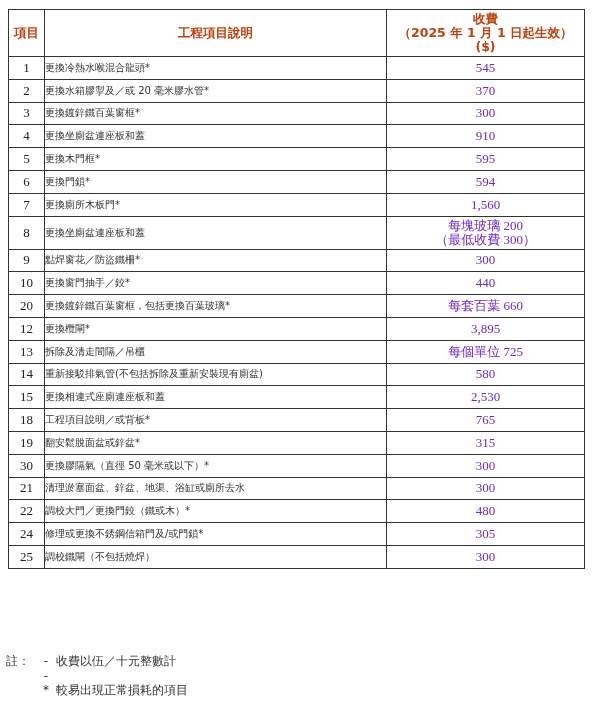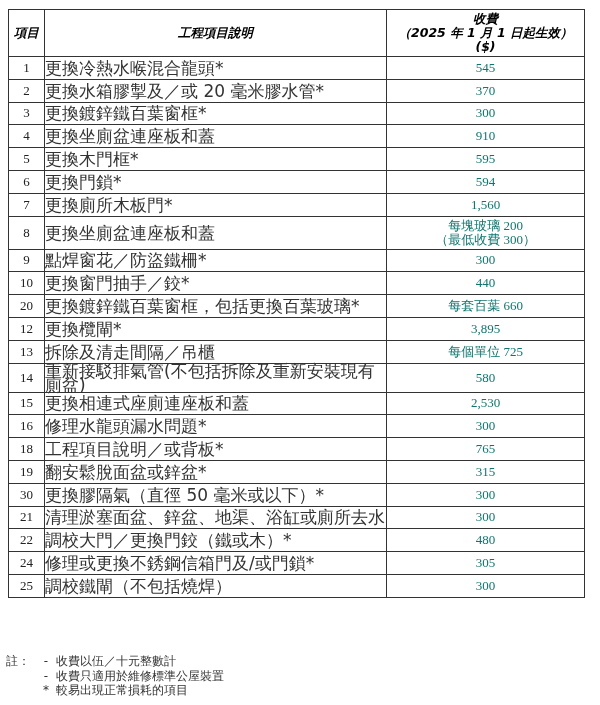--- a/index.html
+++ b/index.html
@@ -26,46 +26,45 @@
   }
   table.fees th, table.fees td {
     border: 1.2px solid #333;
     padding: 0;
     vertical-align: middle;
   }
   table.fees th {
     font-family: "DejaVu Sans", "Liberation Sans", sans-serif;
     font-weight: bold;
     font-size: 12.5px;
-    color: #000000;
+    color: #c2410c;
     height: 46px;
     line-height: 14px;
-    font-style: italic;
   }
   col.c-no { width: 36px; }
   col.c-desc { width: 342px; }
   col.c-fee { width: 198px; }
   td.no {
     text-align: center;
     font-family: "Liberation Serif", "DejaVu Serif", serif;
     font-size: 13px;
   }
   td.desc {
     padding-left: 10px;
     font-family: "DejaVu Sans", "Liberation Sans", sans-serif;
-    font-size: 17px;
+    font-size: 10px;
     color: #333;
     line-height: 14px;
   }
   td.fee {
     text-align: center;
     font-family: "Liberation Serif", "DejaVu Serif", serif;
     font-size: 13px;
     line-height: 14px;
-    color: #0f766e;
+    color: #6d28d9;
   }
   tr.single td { height: 21.8px; }
   tr.double td { height: 32px; }
   .fee-line { display: block; }
   .head-line { display: block; }
 
   .notes {
     position: absolute;
     left: 6px;
     top: 654px;
@@ -200,27 +199,20 @@
         </td>
       </tr>
       <tr class="single">
         <td class="no">15</td>
         <td class="desc">更換相連式座廁連座板和蓋</td>
         <td class="fee">
           <span class="fee-line">2,530</span>
         </td>
       </tr>
       <tr class="single">
-        <td class="no">16</td>
-        <td class="desc">修理水龍頭漏水問題*</td>
-        <td class="fee">
-          <span class="fee-line">300</span>
-        </td>
-      </tr>
-      <tr class="single">
         <td class="no">18</td>
         <td class="desc">工程項目說明／或背板*</td>
         <td class="fee">
           <span class="fee-line">765</span>
         </td>
       </tr>
       <tr class="single">
         <td class="no">19</td>
         <td class="desc">翻安鬆脫面盆或鋅盆*</td>
         <td class="fee">
@@ -267,20 +259,19 @@
 
 <div class="notes">
   <div class="note-row">
     <span class="note-label">註：</span>
     <span class="note-marker">-</span>
     <span class="note-text">收費以伍／十元整數計</span>
   </div>
   <div class="note-row">
     <span class="note-label"></span>
     <span class="note-marker">-</span>
-    <span class="note-text">收費只適用於維修標準公屋裝置</span>
   </div>
   <div class="note-row">
     <span class="note-label"></span>
     <span class="note-marker">*</span>
     <span class="note-text">較易出現正常損耗的項目</span>
   </div>
 </div>
 
 </body></html>

